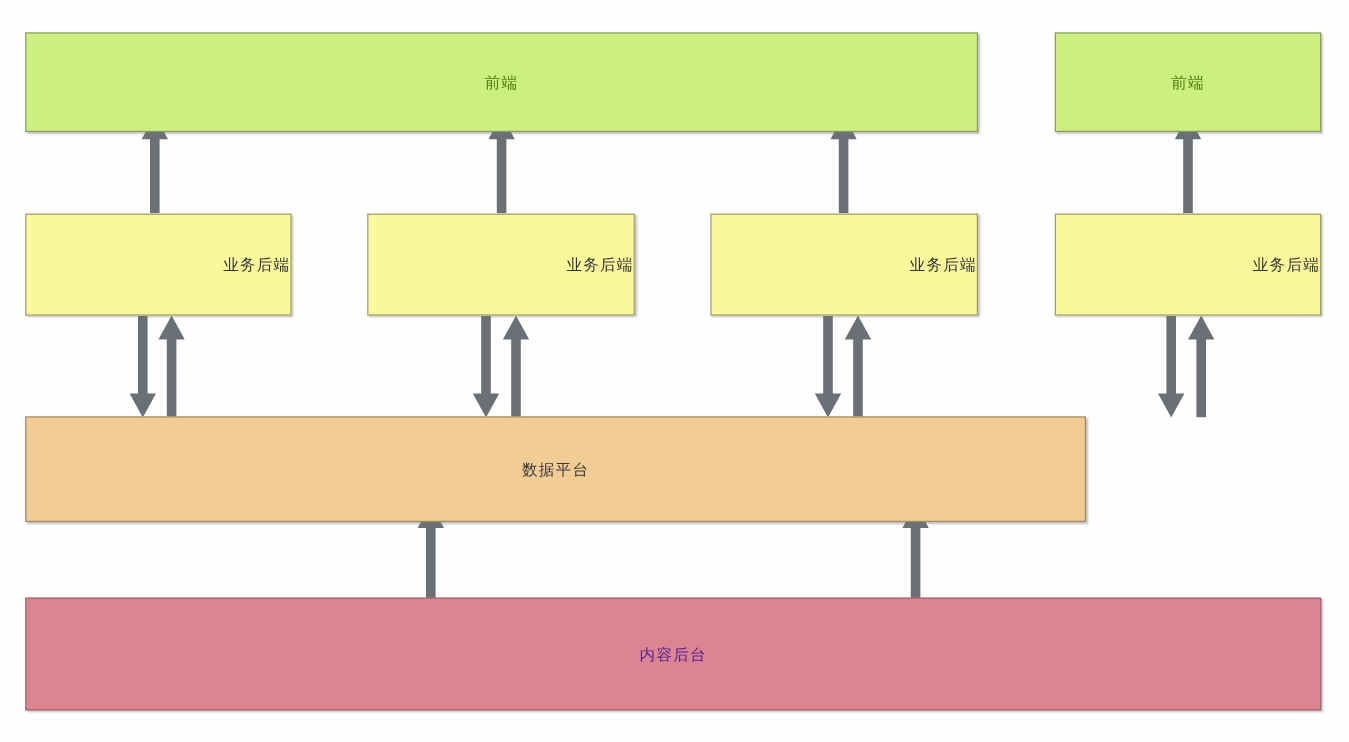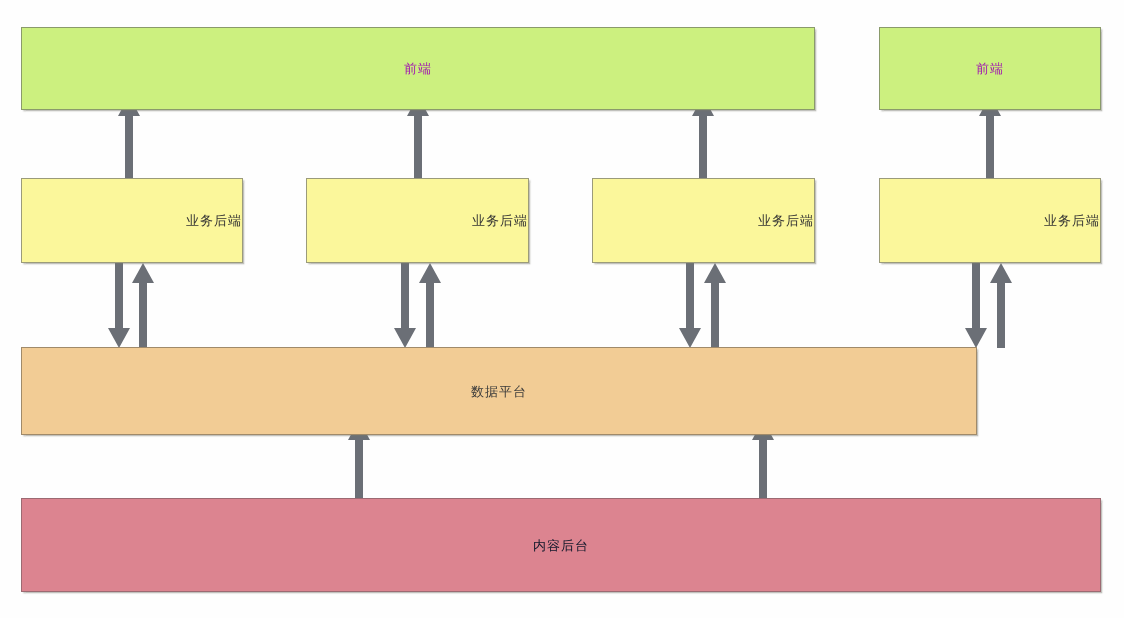--- a/index.html
+++ b/index.html
@@ -31,37 +31,37 @@
     font-size: 13px;
     letter-spacing: 1px;
     color: #2b2b2b;
     line-height: 1;
     user-select: none;
   }
   .frontend {
     background: #ccf07f;
     border-color: #8a9a6b;
   }
-  .frontend .layer-label { color: #a21caf; text-align: center; }
+  .frontend .layer-label { color: #4d7c0f; text-align: center; }
   .backend {
     background: #fbf79b;
     border-color: #9b9b7a;
     justify-content: flex-end;
   }
   .backend .layer-label { color: #333333; }
   .platform {
     background: #f2cc95;
     border-color: #a08a6a;
   }
   .platform .layer-label { color: #3a3a3a; }
   .content {
     background: #dc8490;
     border-color: #9c6a72;
   }
-  .content .layer-label { color: #0f172a; }
+  .content .layer-label { color: #4c1d95; }
 
   .arrow {
     position: absolute;
   }
   .arrow svg { display: block; }
 </style>
 </head>
 <body>
 
 <div id="canvas">
@@ -149,20 +149,20 @@
       </div>
       <div class="layer-box backend" style="left: 306px; top: 178px; width: 223px; height: 85px;">
         <span class="layer-label">业务后端</span>
       </div>
       <div class="layer-box backend" style="left: 592px; top: 178px; width: 223px; height: 85px;">
         <span class="layer-label">业务后端</span>
       </div>
       <div class="layer-box backend" style="left: 879px; top: 178px; width: 222px; height: 85px;">
         <span class="layer-label">业务后端</span>
       </div>
-      <div class="layer-box platform" style="left: 21px; top: 347px; width: 956px; height: 88px;">
+      <div class="layer-box platform" style="left: 21px; top: 347px; width: 884px; height: 88px;">
         <span class="layer-label">数据平台</span>
       </div>
       <div class="layer-box content" style="left: 21px; top: 498px; width: 1080px; height: 94px;">
         <span class="layer-label">内容后台</span>
       </div>
     </div>
 </div>
 
 </body></html>

